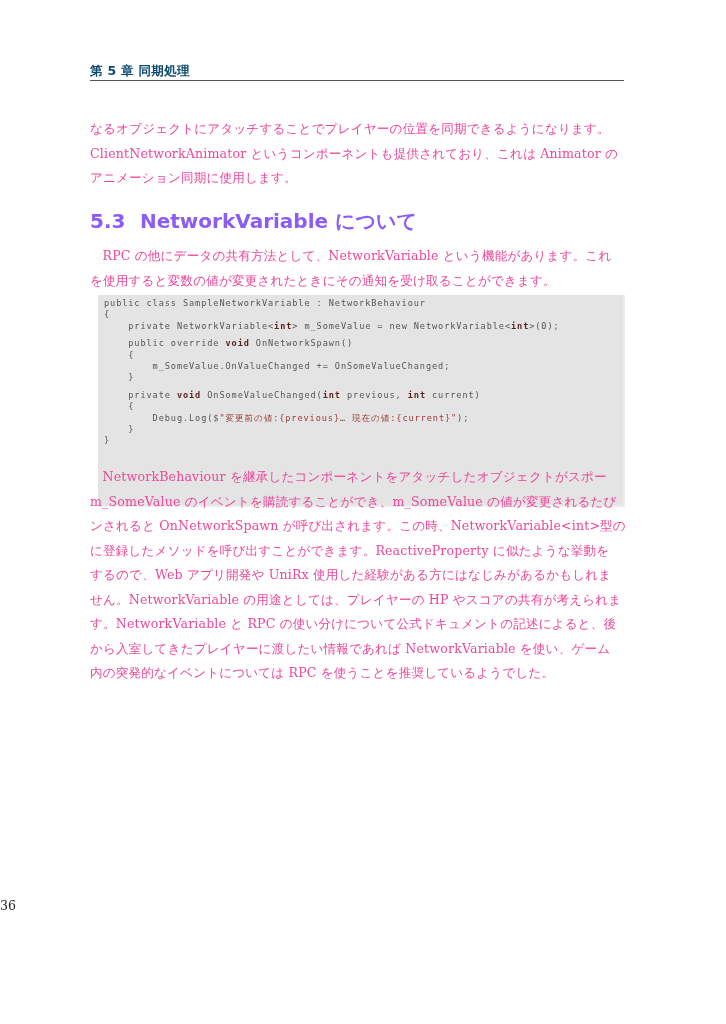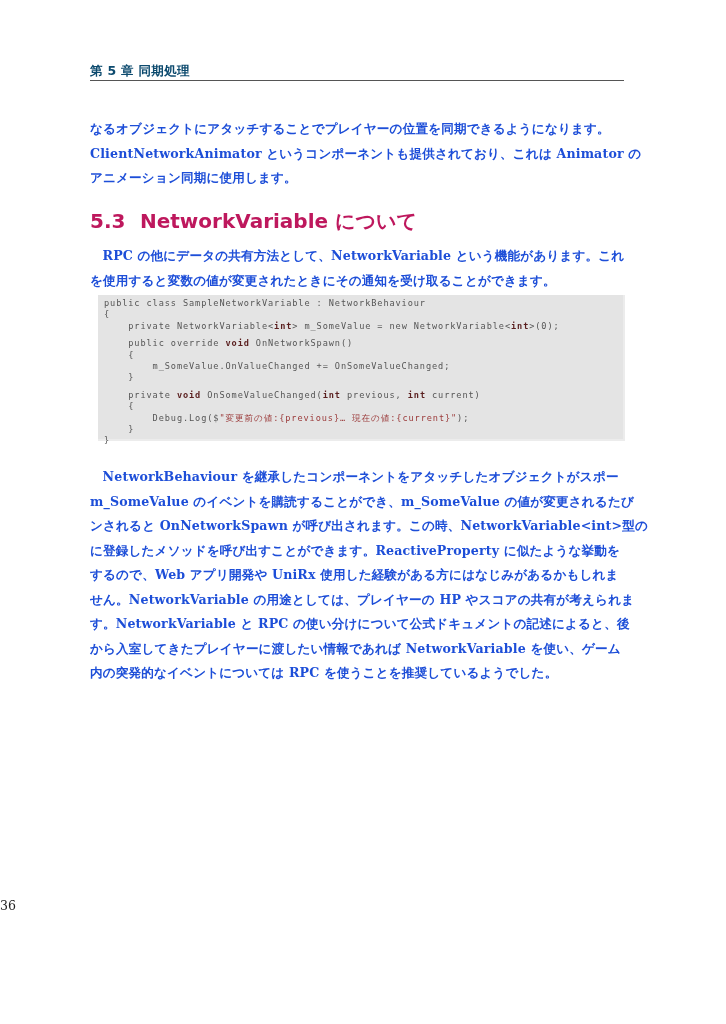--- a/index.html
+++ b/index.html
@@ -30,49 +30,48 @@
       letter-spacing: 0.3px;
     }
     .para {
       position: absolute;
       left: 90px;
       width: 534px;
       font-size: 12.6px;
       line-height: 24.5px;
       letter-spacing: 0.15px;
       text-align: justify;
-      color: #1d4ed8;
+      color: #ec4899;
       margin: 0;
-      font-weight: bold;
     }
     .para .line {
       display: block;
       white-space: nowrap;
     }
     .section-title {
       position: absolute;
       left: 90px;
       top: 209px;
       font-family: "DejaVu Sans", "Liberation Sans", sans-serif;
       font-weight: bold;
       font-size: 20px;
       line-height: 24px;
-      color: #be185d;
+      color: #8b5cf6;
       white-space: nowrap;
     }
     .section-title .num {
       display: inline-block;
       width: 50px;
     }
     .code-block {
       position: absolute;
       left: 98px;
       top: 295px;
       width: 527px;
-      height: 146px;
+      height: 212px;
       background: #e4e4e4;
       border-right: 2px solid #ececec;
       border-bottom: 2px solid #ececec;
       box-sizing: border-box;
       padding: 3px 0 0 6px;
       font-family: "DejaVu Sans Mono", "Liberation Mono", monospace;
       font-size: 8.6px;
       color: #555;
       letter-spacing: 0.9px;
     }

